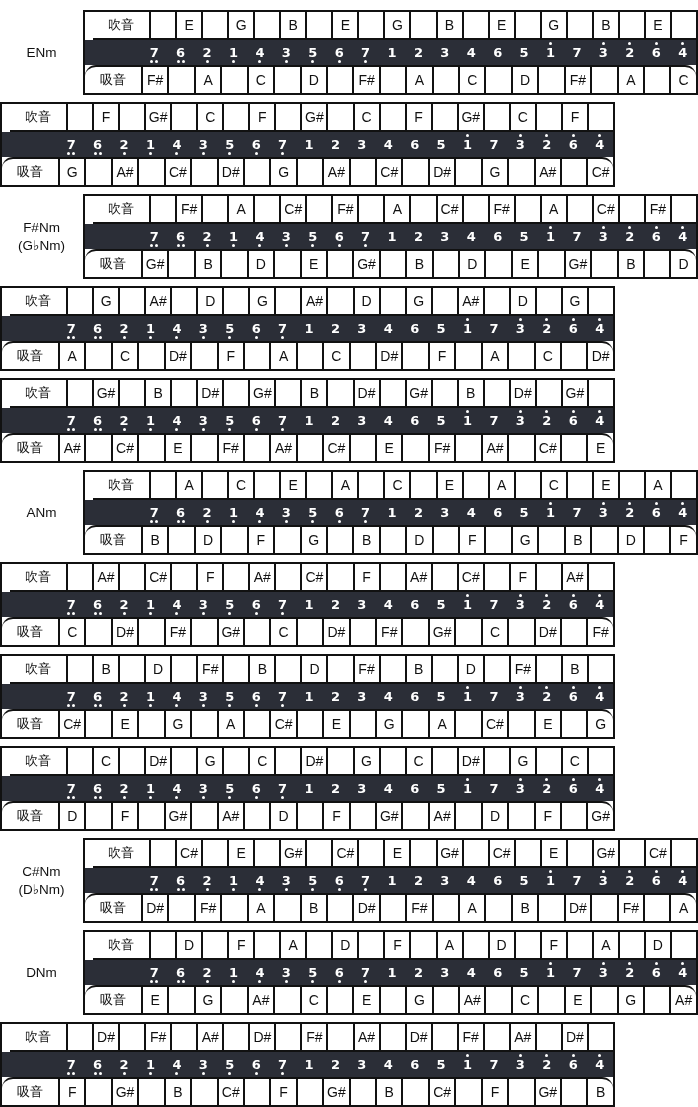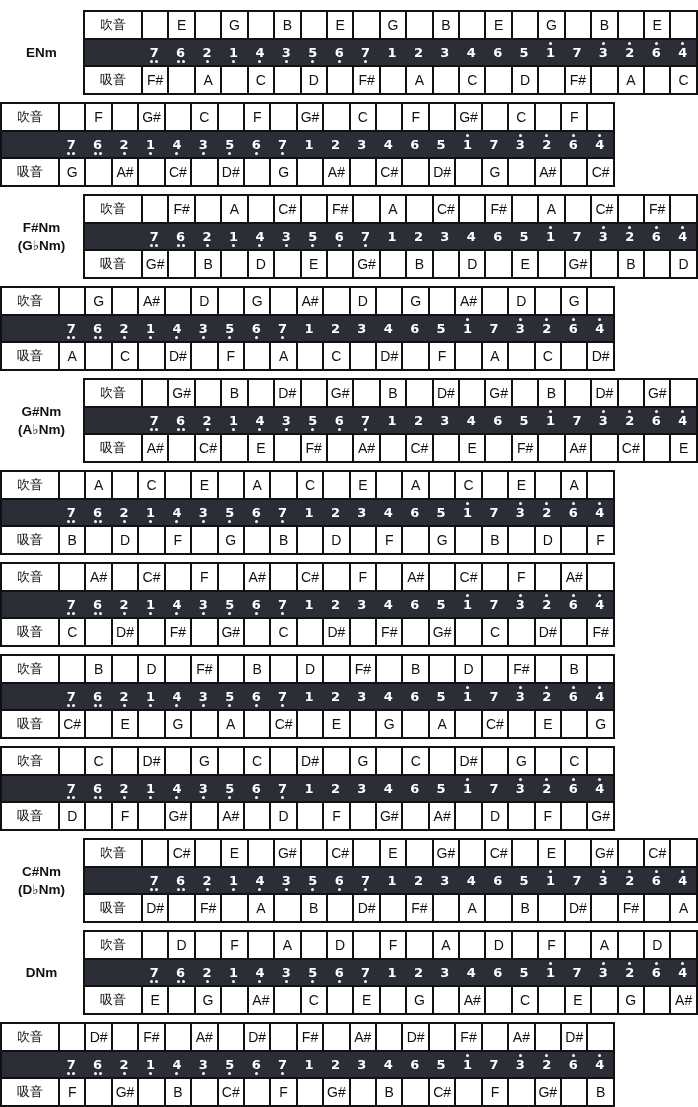--- a/index.html
+++ b/index.html
@@ -8,29 +8,29 @@
     width: 698px; height: 1107px;
     font-family: "Liberation Sans", "DejaVu Sans", sans-serif;
     color: #111;
     overflow: hidden;
   }
   #sheet { padding-top: 10px; width: 698px; }
   .block { display: flex; height: 85px; margin-bottom: 7px; }
   .key {
     width: 83px; display: flex; flex-direction: column;
     align-items: center; justify-content: center;
-    font-size: 13.5px; line-height: 1.3; color: #111; text-align: center; font-weight: bold;
+    font-size: 13.5px; line-height: 1.3; color: #111; text-align: center;
   }
   .table {
     width: 615px; border: 2px solid #111;
     display: flex; flex-direction: column; background: #fff;
   }
   .nrow { display: flex; height: 28px; background: #fff; }
-  .nrow-blow { border-bottom: 2px solid #111; }
-  .nrow-draw { border-top: 2px solid #111; }
+  .nrow-blow { border-bottom: 2px solid #111; margin-left: 8px; }
+  .nrow-draw { border-top: 2px solid #111; border-radius: 11px; }
   .lab {
     width: 56px; flex: 0 0 56px; display: flex; align-items: center; justify-content: center;
     font-size: 13px; color: #111;
   }
   .cell {
     flex: 1 1 0; display: flex; align-items: center; justify-content: center;
     font-size: 14px; color: #111; border-left: 2px solid #111;
     white-space: nowrap;
   }
   .band { height: 25px; background: #2b2e37; display: flex; }
@@ -814,24 +814,20 @@
           <div class="cell"></div>
           <div class="cell">A</div>
           <div class="cell"></div>
           <div class="cell">C</div>
           <div class="cell"></div>
           <div class="cell">D#</div>
         </div>
       </div>
     </div>
     <div class="block">
-      <div class="key">
-        <div>G#Nm</div>
-        <div>(A♭Nm)</div>
-      </div>
       <div class="table">
         <div class="nrow nrow-blow">
           <div class="lab">吹音</div>
           <div class="cell"></div>
           <div class="cell">G#</div>
           <div class="cell"></div>
           <div class="cell">B</div>
           <div class="cell"></div>
           <div class="cell">D#</div>
           <div class="cell"></div>
@@ -1008,20 +1004,23 @@
           <div class="cell"></div>
           <div class="cell">A#</div>
           <div class="cell"></div>
           <div class="cell">C#</div>
           <div class="cell"></div>
           <div class="cell">E</div>
         </div>
       </div>
     </div>
     <div class="block">
+      <div class="key">
+        <div>ANm</div>
+      </div>
       <div class="table">
         <div class="nrow nrow-blow">
           <div class="lab">吹音</div>
           <div class="cell"></div>
           <div class="cell">A</div>
           <div class="cell"></div>
           <div class="cell">C</div>
           <div class="cell"></div>
           <div class="cell">E</div>
           <div class="cell"></div>

